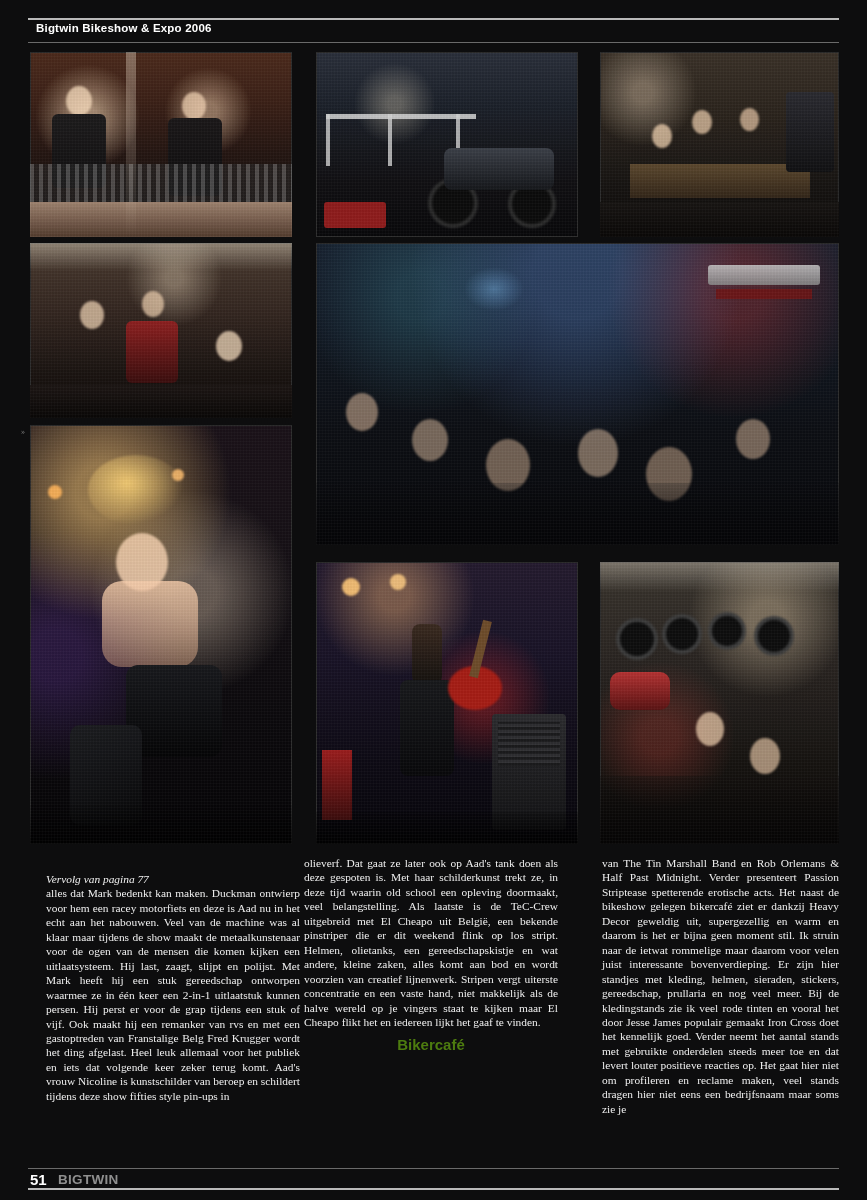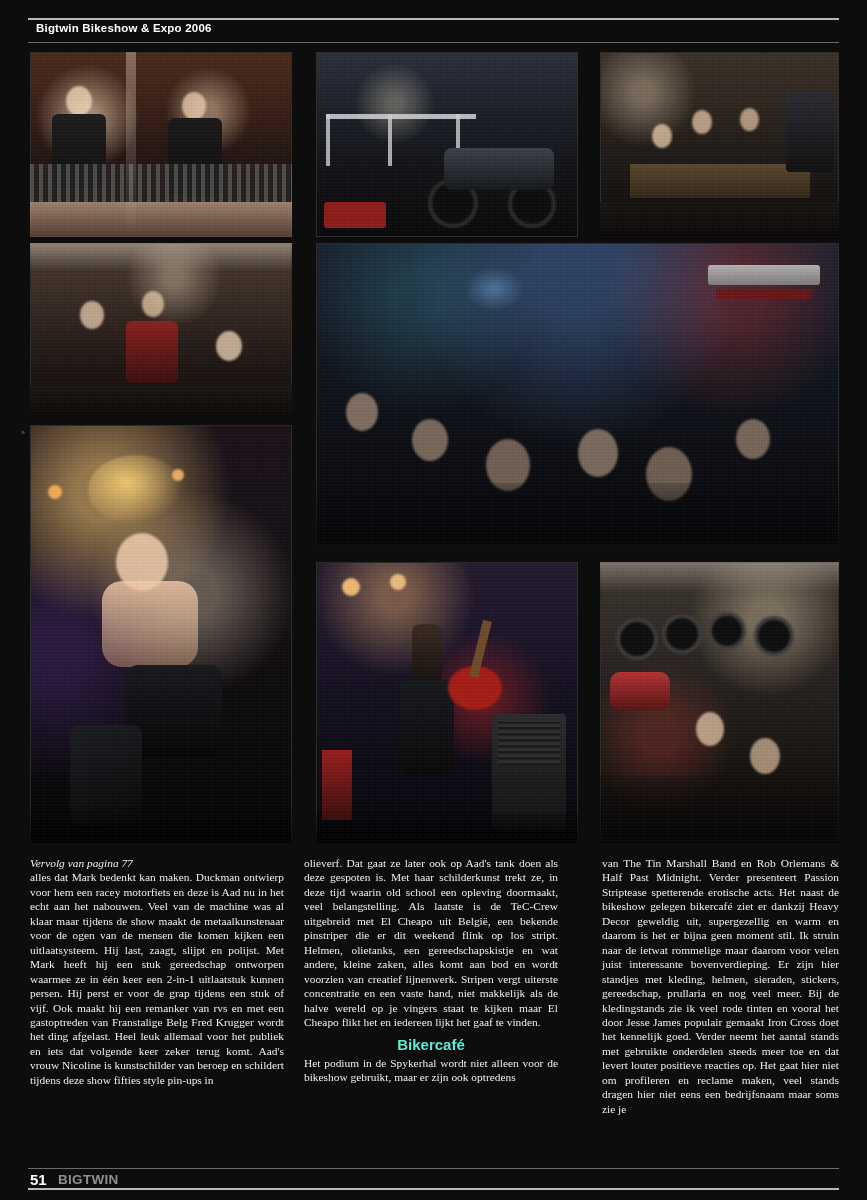--- a/index.html
+++ b/index.html
@@ -103,30 +103,30 @@
   .cols{
     position:absolute;left:30px;top:856px;width:809px;height:310px;
   }
   .col{
     position:absolute;top:0;width:254px;
     font-size:11.4px;line-height:14.45px;
     color:#efefef;
     text-align:justify;
     -webkit-hyphens:auto;hyphens:auto;
   }
-  .col.c1{left:0;}
+  .col.c1{left:16px;margin-top:16px;}
   .col.c2{left:274px;}
   .col.c3{left:572px;width:237px;}
   .contd{
     font-style:italic;font-size:11.4px;margin:0 0 1px 0;color:#f2f2f2;
   }
   .col p{margin:0;}
   .subhead{
     font-family:"Liberation Sans", sans-serif;
-    font-weight:bold;font-size:15px;color:#5eead4;
+    font-weight:bold;font-size:15px;color:#4d7c0f;
     text-align:center;margin:9px 0 3px 0;
   }
   
   .footer{
     position:absolute;left:28px;top:1168px;width:811px;height:22px;
     border-top:1px solid #6a6a6a;
   }
   .footer-rule-bottom{
     position:absolute;left:28px;top:1188px;width:811px;height:2px;background:#b9b9b9;
   }
@@ -261,21 +261,20 @@
   </div>
 
   <div class="cols">
     <div class="col c1">
       <p class="contd">Vervolg van pagina 77</p>
       <p>alles dat Mark bedenkt kan maken. Duckman ontwierp voor hem een racey motorfiets en deze is Aad nu in het echt aan het nabouwen. Veel van de machine was al klaar maar tijdens de show maakt de metaalkunstenaar voor de ogen van de mensen die komen kijken een uitlaatsysteem. Hij last, zaagt, slijpt en polijst. Met Mark heeft hij een stuk gereedschap ontworpen waarmee ze in één keer een 2-in-1 uitlaatstuk kunnen persen. Hij perst er voor de grap tijdens een stuk of vijf. Ook maakt hij een remanker van rvs en met een gastoptreden van Franstalige Belg Fred Krugger wordt het ding afgelast. Heel leuk allemaal voor het publiek en iets dat volgende keer zeker terug komt. Aad's vrouw Nicoline is kunstschilder van beroep en schildert tijdens deze show fifties style pin-ups in</p>
     </div>
     <div class="col c2">
       <p>olieverf. Dat gaat ze later ook op Aad's tank doen als deze gespoten is. Met haar schilderkunst trekt ze, in deze tijd waarin old school een opleving doormaakt, veel belangstelling. Als laatste is de TeC-Crew uitgebreid met El Cheapo uit België, een bekende pinstriper die er dit weekend flink op los stript. Helmen, olietanks, een gereedschapskistje en wat andere, kleine zaken, alles komt aan bod en wordt voorzien van creatief lijnenwerk. Stripen vergt uiterste concentratie en een vaste hand, niet makkelijk als de halve wereld op je vingers staat te kijken maar El Cheapo flikt het en iedereen lijkt het gaaf te vinden.</p>
       <h2 class="subhead">Bikercafé</h2>
-      <p>Het podium in de Spykerhal wordt niet alleen voor de bikeshow gebruikt, maar er zijn ook optredens</p>
     </div>
     <div class="col c3">
       <p>van The Tin Marshall Band en Rob Orlemans &amp; Half Past Midnight. Verder presenteert Passion Striptease spetterende erotische acts. Het naast de bikeshow gelegen bikercafé ziet er dankzij Heavy Decor geweldig uit, supergezellig en warm en daarom is het er bijna geen moment stil. Ik struin naar de ietwat rommelige maar daarom voor velen juist interessante bovenverdieping. Er zijn hier standjes met kleding, helmen, sieraden, stickers, gereedschap, prullaria en nog veel meer. Bij de kledingstands zie ik veel rode tinten en vooral het door Jesse James populair gemaakt Iron Cross doet het kennelijk goed. Verder neemt het aantal stands met gebruikte onderdelen steeds meer toe en dat levert louter positieve reacties op. Het gaat hier niet om profileren en reclame maken, veel stands dragen hier niet eens een bedrijfsnaam maar soms zie je</p>
     </div>
   </div>
 
   <div class="footer"></div>
   <div class="page-num">51</div>
   <div class="footer-brand">BIGTWIN</div>
   <div class="footer-rule-bottom"></div>

